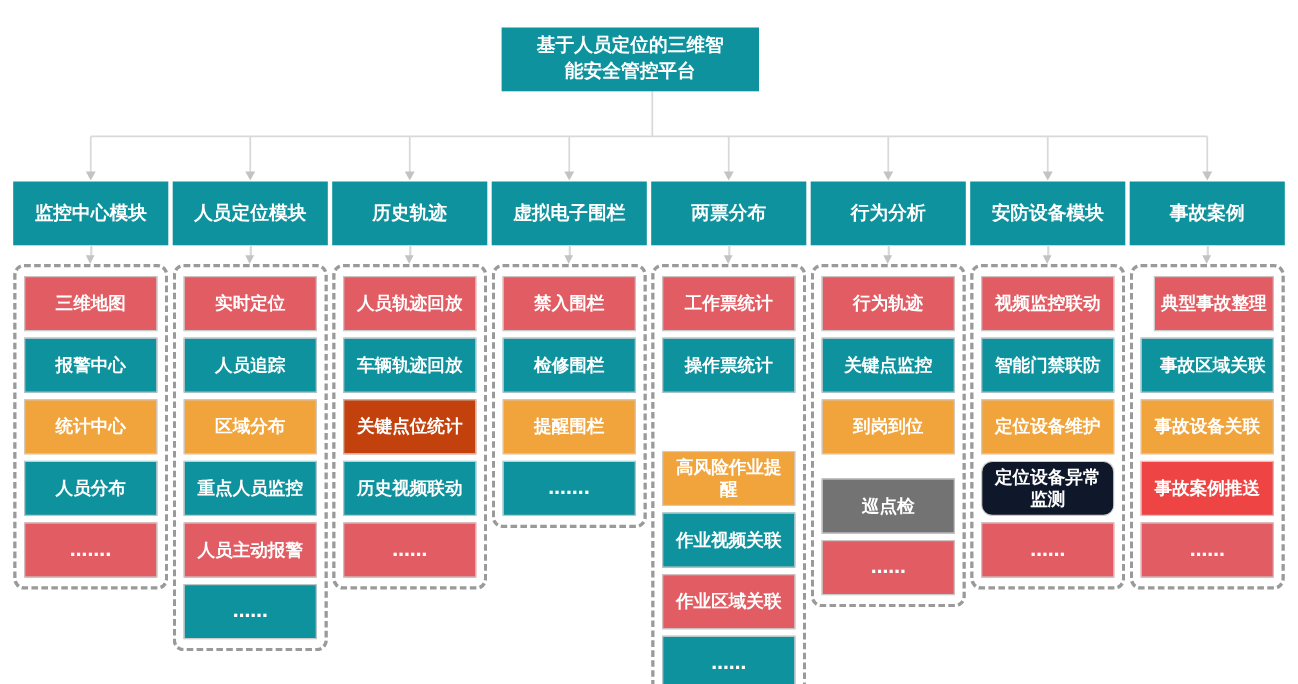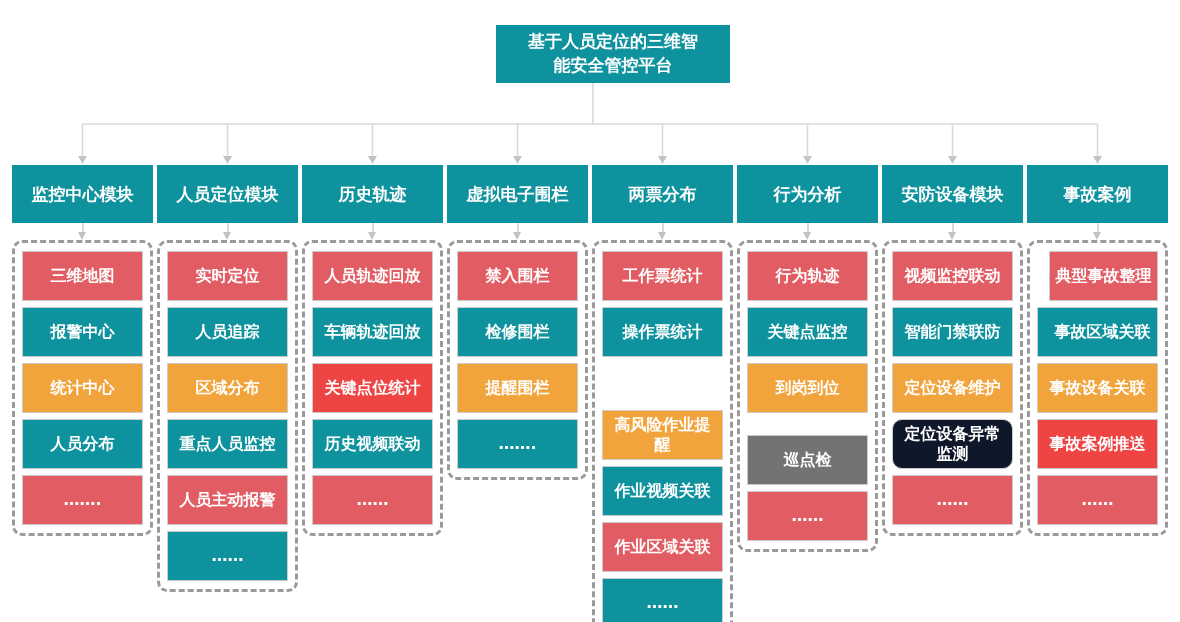--- a/index.html
+++ b/index.html
@@ -2,21 +2,21 @@
 <html><head>
 <meta charset="utf-8">
 <style>
   html,body{margin:0;padding:0;background:#ffffff;}
   .canvas{
     position:relative;width:1180px;height:622px;background:#ffffff;overflow:hidden;
     font-family:"DejaVu Sans","Liberation Sans",sans-serif;
   }
   .connectors{position:absolute;left:0;top:0;width:1180px;height:622px;z-index:0;}
   .root-box{
-    position:absolute;left:496px;top:25px;width:234px;height:58px;z-index:1;
+    position:absolute;left:456px;top:25px;width:234px;height:58px;z-index:1;
     display:flex;align-items:center;justify-content:center;text-align:center;
     color:#ffffff;font-weight:bold;font-size:17px;line-height:1.4;
     padding:0 26px;box-sizing:border-box;
   }
   .columns{
     position:absolute;left:0;right:0;top:165px;z-index:1;
     display:flex;gap:4px;padding:0 12px;
   }
   .column{flex:1;min-width:0;display:flex;flex-direction:column;}
   .header{
@@ -150,21 +150,21 @@
     </div>
     <div class="group">
   <div class="item" style="background: rgb(226, 93, 99);">
     <span>人员轨迹回放</span>
   </div>
 
   <div class="item" style="background: rgb(14, 146, 157);">
     <span>车辆轨迹回放</span>
   </div>
 
-  <div class="item" style="background: #ef4444;">
+  <div class="item" style="background: #c2410c;">
     <span>关键点位统计</span>
   </div>
 
   <div class="item" style="background: rgb(14, 146, 157);">
     <span>历史视频联动</span>
   </div>
 
   <div class="item" style="background: rgb(226, 93, 99);">
     <span>……</span>
   </div>

